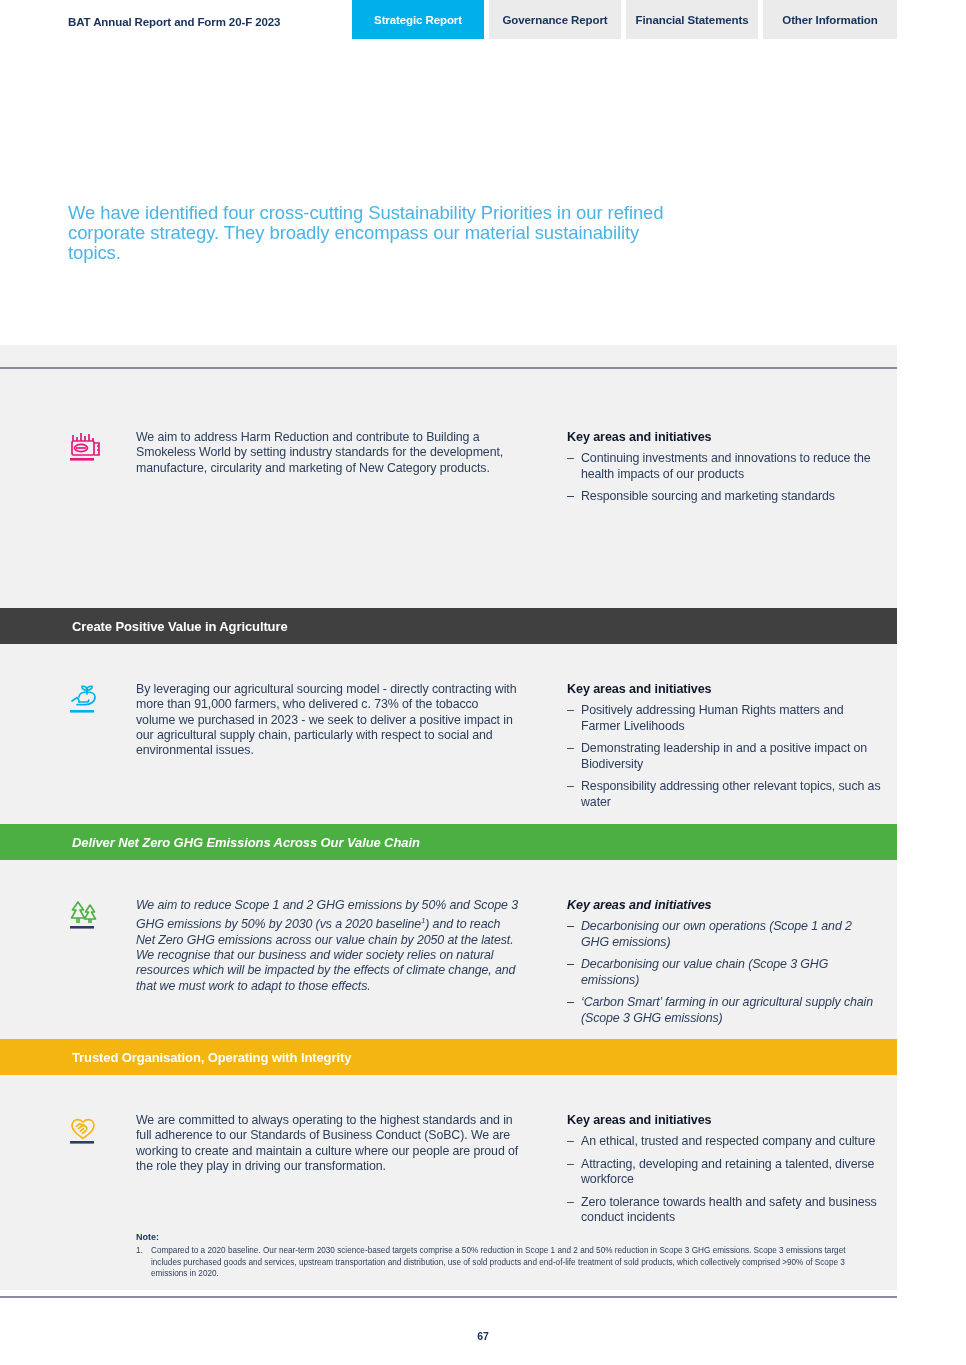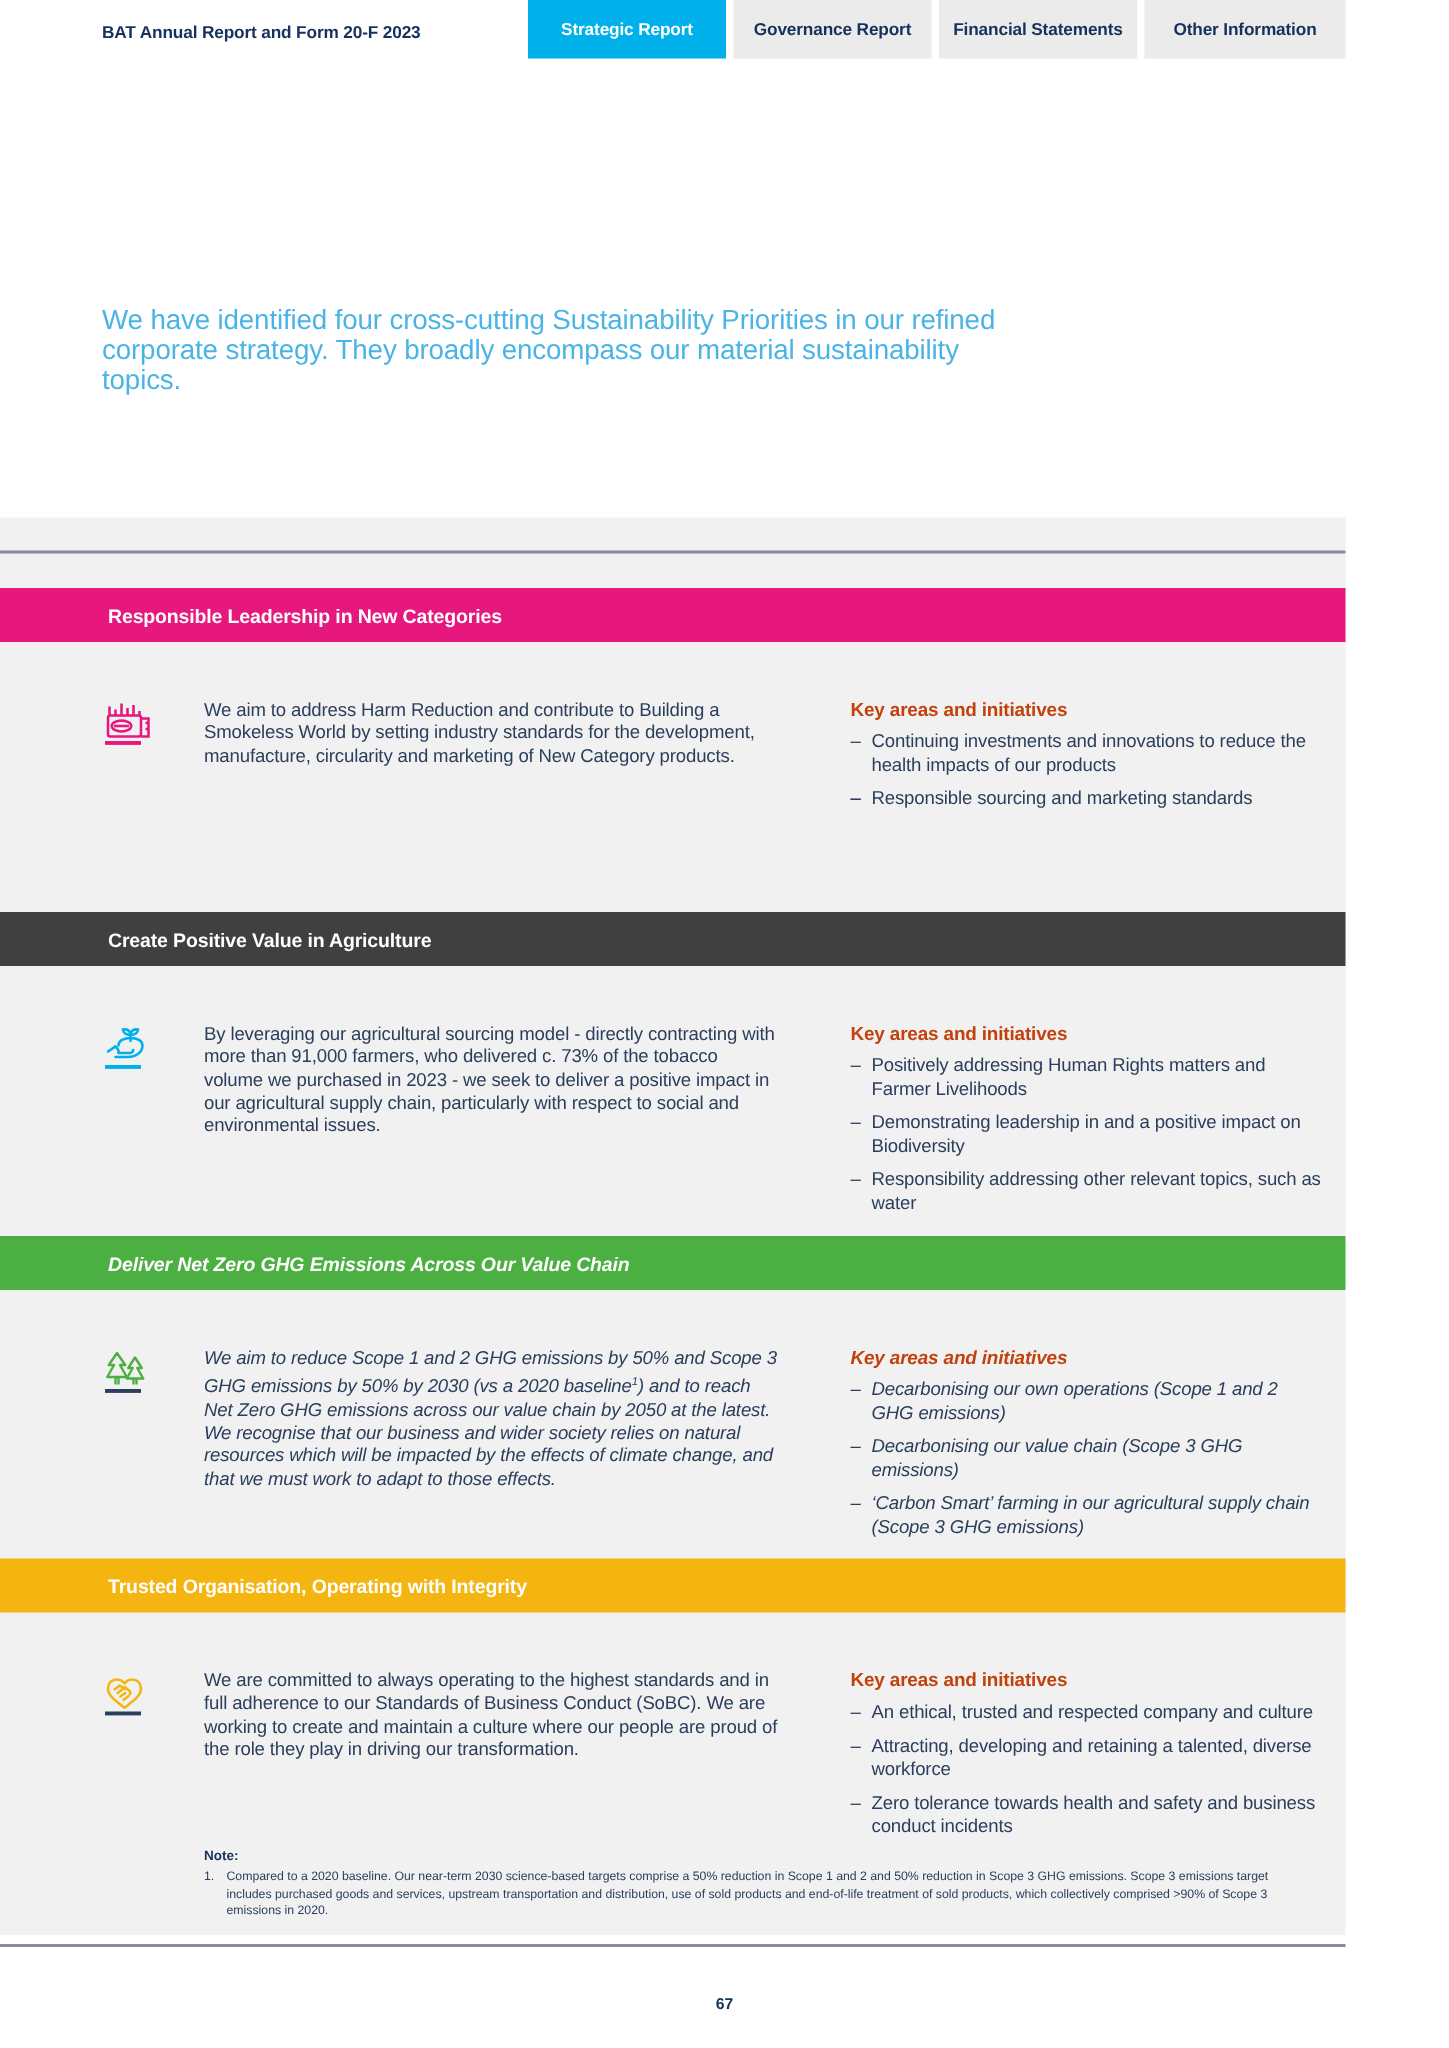--- a/index.html
+++ b/index.html
@@ -145,21 +145,21 @@
   }
   .keyareas {
     position: absolute;
     left: 567px;
     top: 14px;
     width: 315px;
   }
   .keyareas-title {
     font-size: 12.6px;
     font-weight: bold;
-    color: #c2410c;
+    color: #0f172a;
     margin-bottom: 7px;
     letter-spacing: -0.1px;
   }
   .key-item {
     position: relative;
     padding-left: 14px;
     font-size: 12.4px;
     line-height: 15.5px;
     color: #2b3e5c;
     margin-bottom: 7px;
@@ -225,21 +225,20 @@
     <div class="tab tab-2">Financial Statements</div>
     <div class="tab tab-3">Other Information</div>
   </div>
 
   <div class="intro">We have identified four cross-cutting Sustainability Priorities in our refined corporate strategy. They broadly encompass our material sustainability topics.</div>
 
   <div class="grey-band"></div>
   <div class="rule-top"></div>
 
   <div class="priority" style="top:392px;">
-    <div class="priority-header" style="background:#e6187d;">Responsible Leadership in New Categories</div>
     <div class="priority-body">
       <div class="icon-cell">
         <svg width="38" height="32" viewBox="0 0 38 32">
           <g fill="none" stroke="#e6187d" stroke-width="1.7">
             <rect x="4" y="11" width="22" height="14" rx="1.5"></rect>
             <ellipse cx="13" cy="18" rx="6.5" ry="3.6"></ellipse>
             <path d="M8 18h10"></path>
             <path d="M5 11V5M9 11V7M13 11V3M17 11V6M21 11V4M25 11V8"></path>
             <path d="M26 13h5v12h-5"></path>
             <path d="M29 16h2M29 20h2"></path>

